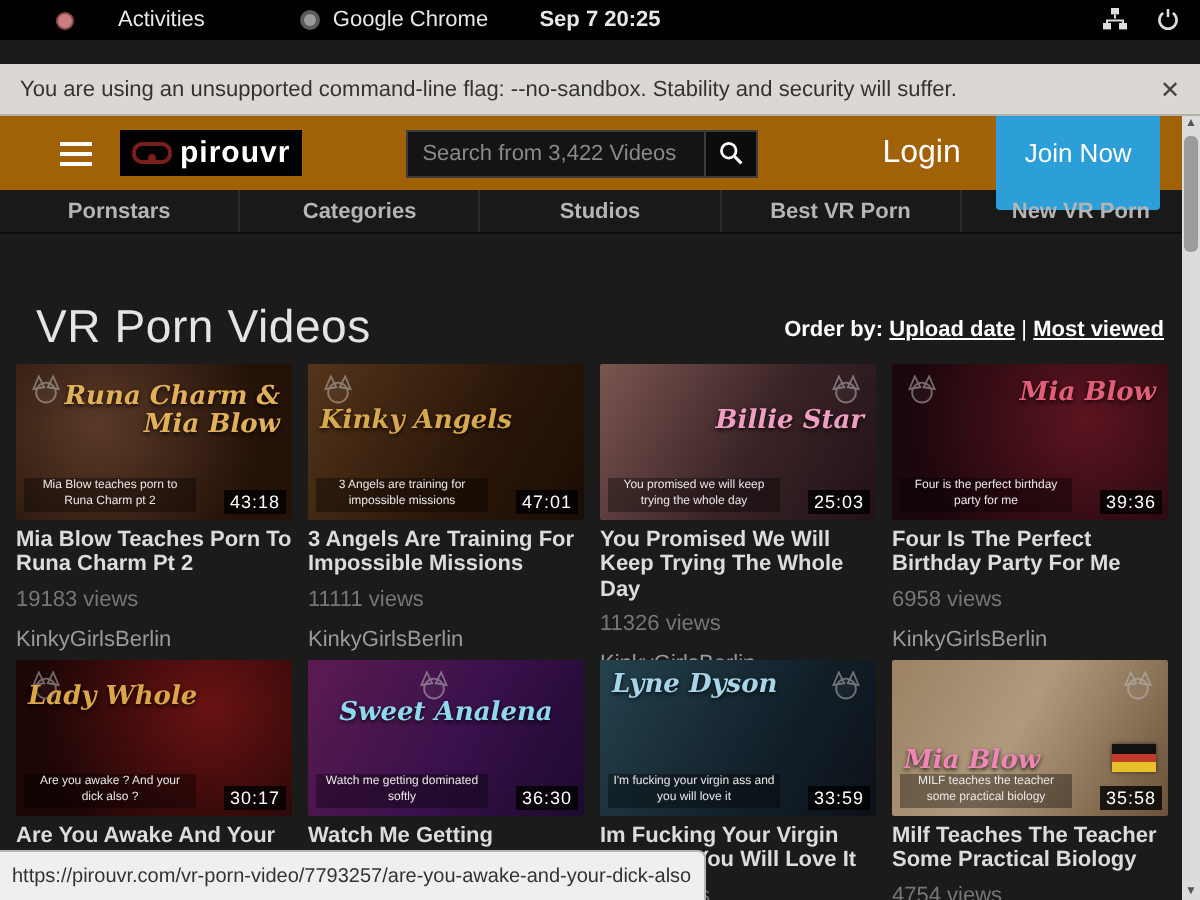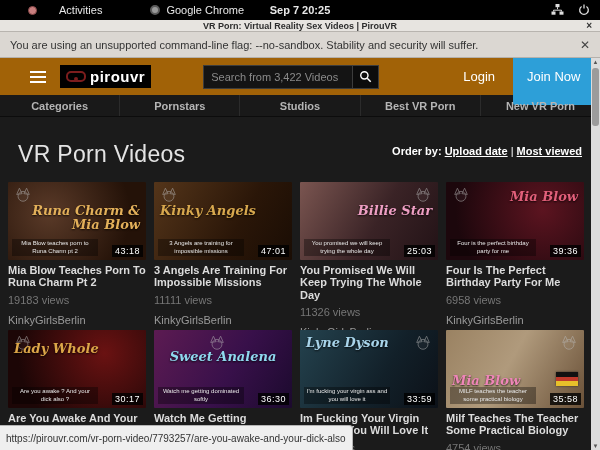--- a/index.html
+++ b/index.html
@@ -41,30 +41,30 @@
   .vr-ico { width:20px; height:11px; border:2px solid #7c1d1d; border-radius:5px; position:relative; }
   .vr-ico:after { content:""; position:absolute; left:6px; top:4px; width:4px; height:4px;
                   border-radius:50%; background:#7c1d1d; }
   .logo-text { color:#fff; font-size:15px; font-weight:bold; letter-spacing:.5px; }
   .search-wrap { display:flex; margin-left:52px; }
   .search-input { width:150px; height:24px; background:#141414; border:1px solid #3c3c3c;
                   color:#bbb; font-size:11px; padding:0 7px; outline:none; }
   .search-input::placeholder { color:#8a8a8a; }
   .search-btn { width:26px; height:24px; background:#0c0c0c; border:1px solid #3c3c3c; border-left:none;
                 display:flex; align-items:center; justify-content:center; cursor:pointer; }
-  .login { color:#fff; font-size:13px; margin-left:84px; cursor:pointer; }
+  .login { color:#fff; font-size:16px; margin-left:62px; cursor:pointer; }
   .join { margin-left:18px; background:#2d9fd8; color:#fff; border:none; font-size:13px;
           padding:21px 14px; border-radius:2px; cursor:pointer; font-family:inherit; }
 
   .nav { height:22px; background:#191919; display:flex; border-bottom:1px solid #0c0c0c; }
   .nav-item { flex:1; display:flex; align-items:center; justify-content:center;
               color:#b5b5b5; font-size:11px; font-weight:bold; border-left:1px solid #2b2b2b; cursor:pointer; }
   .nav-item:first-child { border-left:none; }
 
-  .head-row { display:flex; align-items:center; padding:14px 18px 0 18px; height:60px; }
+  .head-row { display:flex; align-items:flex-end; padding:14px 18px 0 18px; height:60px; }
   .page-title { color:#e4e4e4; font-size:23px; font-weight:400; letter-spacing:.3px; }
   .order-by { margin-left:auto; color:#fff; font-size:11px; margin-bottom:6px; }
   .order-by b { font-weight:bold; }
   .order-by a { color:#fff; text-decoration:underline; font-weight:bold; cursor:pointer; }
 
   .grid { padding:5px 8px 0 8px; }
   .vrow { display:flex; gap:8px; height:148px; }
   .card { width:138px; cursor:pointer; }
   .thumb { position:relative; width:138px; height:78px; overflow:hidden; border-radius:1px; }
   .t1 { background:radial-gradient(circle at 30% 40%, #5a3a28, #241208 75%); }
@@ -74,21 +74,21 @@
   .t5 { background:radial-gradient(circle at 70% 30%, #6a1212, #1c0606 78%); }
   .t6 { background:linear-gradient(120deg,#5c1b52,#38104a 55%,#1c0a2e); }
   .t7 { background:linear-gradient(120deg,#24424e,#122029 60%,#0c1118); }
   .t8 { background:linear-gradient(120deg,#9a8262,#b09a7c 45%,#6a5138); }
   .wm { position:absolute; top:5px; left:6px; opacity:.55; }
   .t3 .wm, .t7 .wm, .t8 .wm { left:auto; right:6px; }
   .t6 .wm { left:54px; }
   .ovl-name { position:absolute; top:14px; left:6px; right:6px; text-align:center;
               font-family:"DejaVu Serif", serif; font-style:italic; font-weight:bold;
               font-size:13px; line-height:1.05; text-shadow:0 1px 2px rgba(0,0,0,.8); }
-  .t1 .ovl-name { color:#e3b05a; text-align:right; top:22px; }
+  .t1 .ovl-name { color:#e3b05a; text-align:right; top:10px; }
   .t2 .ovl-name { color:#d8a84e; text-align:left; top:22px; }
   .t3 .ovl-name { color:#ef9fc4; text-align:right; top:22px; }
   .t4 .ovl-name { color:#e25f7a; text-align:right; top:8px; }
   .t5 .ovl-name { color:#dca648; text-align:left; top:12px; }
   .t6 .ovl-name { color:#8fd8ef; top:20px; }
   .t7 .ovl-name { color:#a8d4ea; text-align:left; top:6px; }
   .t8 .ovl-name { color:#ef86b8; text-align:left; top:44px; }
   .ovl-sub { position:absolute; bottom:4px; left:4px; width:86px; font-size:6px; line-height:1.25;
              color:#e8e8e8; background:rgba(0,0,0,.35); padding:1px 2px; text-align:center; }
   .dur { position:absolute; bottom:3px; right:3px; background:rgba(0,0,0,.8); color:#fff;
@@ -137,24 +137,20 @@
         <rect x="8.5" y="7.5" width="4" height="3.2" fill="#ddd"></rect>
         <path d="M6.5 3.2 v2 M2.5 7.5 v-1.3 h8 v1.3" stroke="#ddd" stroke-width="1" fill="none"></path>
       </svg>
       <svg width="12" height="12" viewBox="0 0 12 12">
         <path d="M3.6 2.5 A4.3 4.3 0 1 0 8.4 2.5" stroke="#ddd" stroke-width="1.3" fill="none"></path>
         <line x1="6" y1="0.5" x2="6" y2="4.5" stroke="#ddd" stroke-width="1.3"></line>
       </svg>
     </div>
   </div>
 
-  <div id="titlebar">
-    <span>VR Porn: Virtual Reality Sex Videos | PirouVR</span>
-    <span class="close">×</span>
-  </div>
 
   <div id="infobar">
     <span>You are using an unsupported command-line flag: --no-sandbox. Stability and security will suffer.</span>
     <span class="close">✕</span>
   </div>
 
   <div id="site">
 
     <div class="site-header">
       <div class="burger">
@@ -173,22 +169,22 @@
             <circle cx="6.2" cy="6.2" r="4.2" stroke="#fff" stroke-width="1.6" fill="none"></circle>
             <line x1="9.5" y1="9.5" x2="13.5" y2="13.5" stroke="#fff" stroke-width="1.8"></line>
           </svg>
         </div>
       </div>
       <span class="login">Login</span>
       <button class="join">Join Now</button>
     </div>
 
     <div class="nav">
+      <div class="nav-item">Pornstars</div>
       <div class="nav-item">Categories</div>
-      <div class="nav-item">Pornstars</div>
       <div class="nav-item">Studios</div>
       <div class="nav-item">Best VR Porn</div>
       <div class="nav-item">New VR Porn</div>
     </div>
 
     <div class="head-row">
       <div class="page-title">VR Porn Videos</div>
       <div class="order-by">
         <b>Order by:</b>
         <a>Upload date</a>

